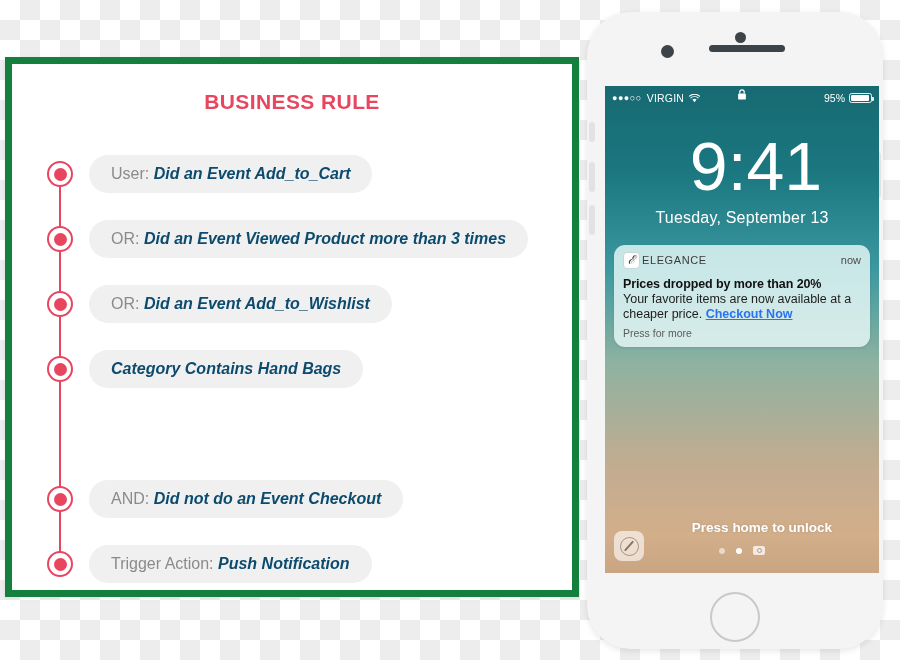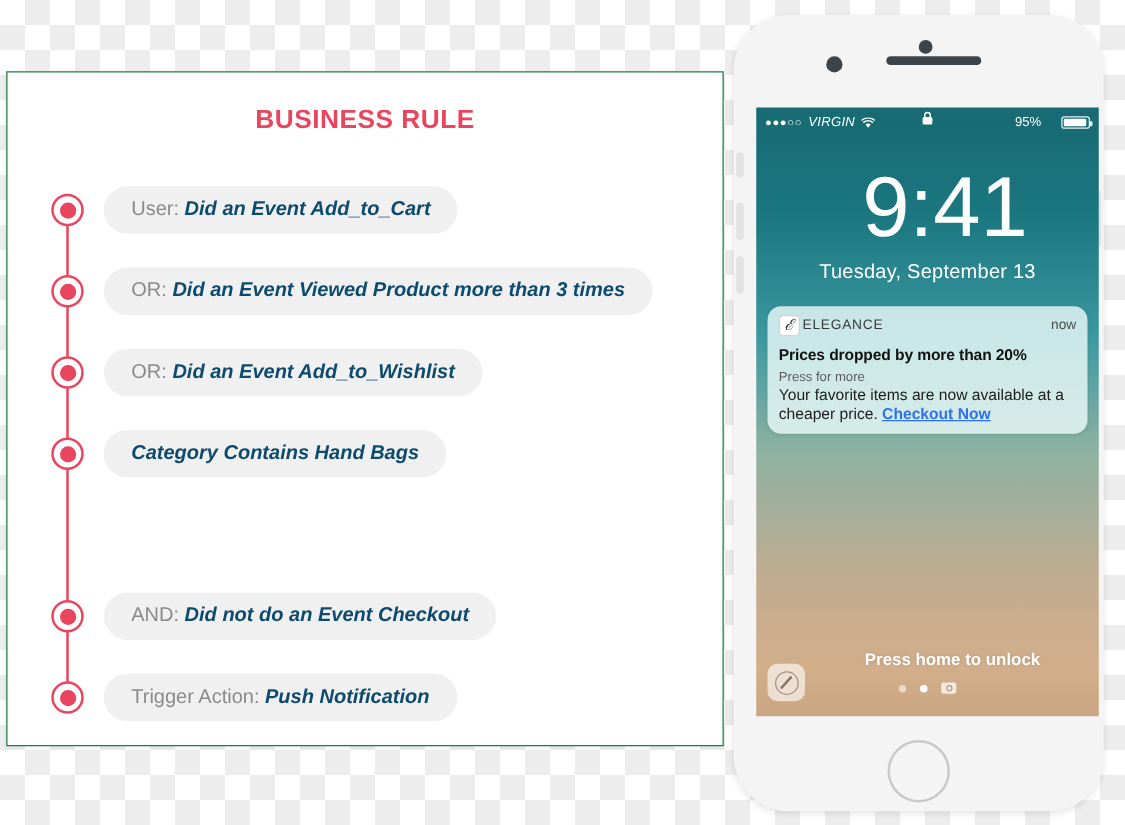--- a/index.html
+++ b/index.html
@@ -22,21 +22,21 @@
   }
 
   
   #rule-card {
     position: absolute;
     left: 5px;
     top: 57px;
     width: 574px;
     height: 540px;
     background: #ffffff;
-    border: 1px solid #15803d;
+    border: 7px solid #15803d;
     box-shadow: 0 1px 4px rgba(0,0,0,0.07);
     box-sizing: border-box;
   }
 
   #card-title {
     text-align: center;
     color: #e8455f;
     font-size: 21px;
     font-weight: bold;
     letter-spacing: 0.4px;
@@ -199,28 +199,28 @@
 
   #status-bar {
     display: flex;
     align-items: center;
     height: 20px;
     padding: 2px 7px 0 7px;
     font-size: 10px;
     position: relative;
   }
   #carrier-dots { letter-spacing: 0.5px; font-size: 9px; }
-  #carrier-name { margin-left: 5px; font-size: 10.5px; letter-spacing: 0.2px; font-style: italic; }
+  #carrier-name { margin-left: 5px; font-size: 10.5px; letter-spacing: 0.2px; }
   #wifi-icon { margin-left: 5px; display: inline-flex; align-items: center; }
   #lock-icon {
     position: absolute; left: 50%; top: 3px; transform: translateX(-50%);
     display: inline-flex; align-items: center;
   }
   #status-right {
-    margin-left: auto; display: flex; align-items: center; gap: 16px;
+    margin-left: auto; display: flex; align-items: center; gap: 4px;
     font-size: 10.5px;
   }
   #battery-shell {
     width: 23px; height: 10px; border: 1px solid rgba(255,255,255,0.9);
     border-radius: 2.5px; padding: 1px; box-sizing: border-box;
     display: flex; align-items: center; position: relative;
   }
   #battery-fill { height: 100%; width: 95%; background: #ffffff; border-radius: 1px; }
   #battery-shell::after {
     content: ""; position: absolute; right: -3px; top: 3px;
@@ -426,22 +426,22 @@
       <div id="clock">9:41</div>
       <div id="lock-date">Tuesday, September 13</div>
 
       <div id="notification">
         <div id="notif-header">
           <span id="notif-app-icon">ℰ</span>
           <span id="notif-app-name">ELEGANCE</span>
           <span id="notif-time">now</span>
         </div>
         <div id="notif-title">Prices dropped by more than 20%</div>
+        <div id="notif-body"><span>Your favorite items are now available at a cheaper price. </span><a id="notif-cta" href="#">Checkout Now</a></div>
         <div id="notif-footer">Press for more</div>
-        <div id="notif-body"><span>Your favorite items are now available at a cheaper price. </span><a id="notif-cta" href="#">Checkout Now</a></div>
       </div>
 
       <div id="unlock-text">Press home to unlock</div>
 
       <div id="page-dots">
         <span class="dot"></span>
         <span class="dot active"></span>
         <span id="camera-icon-bottom"></span>
       </div>
 

